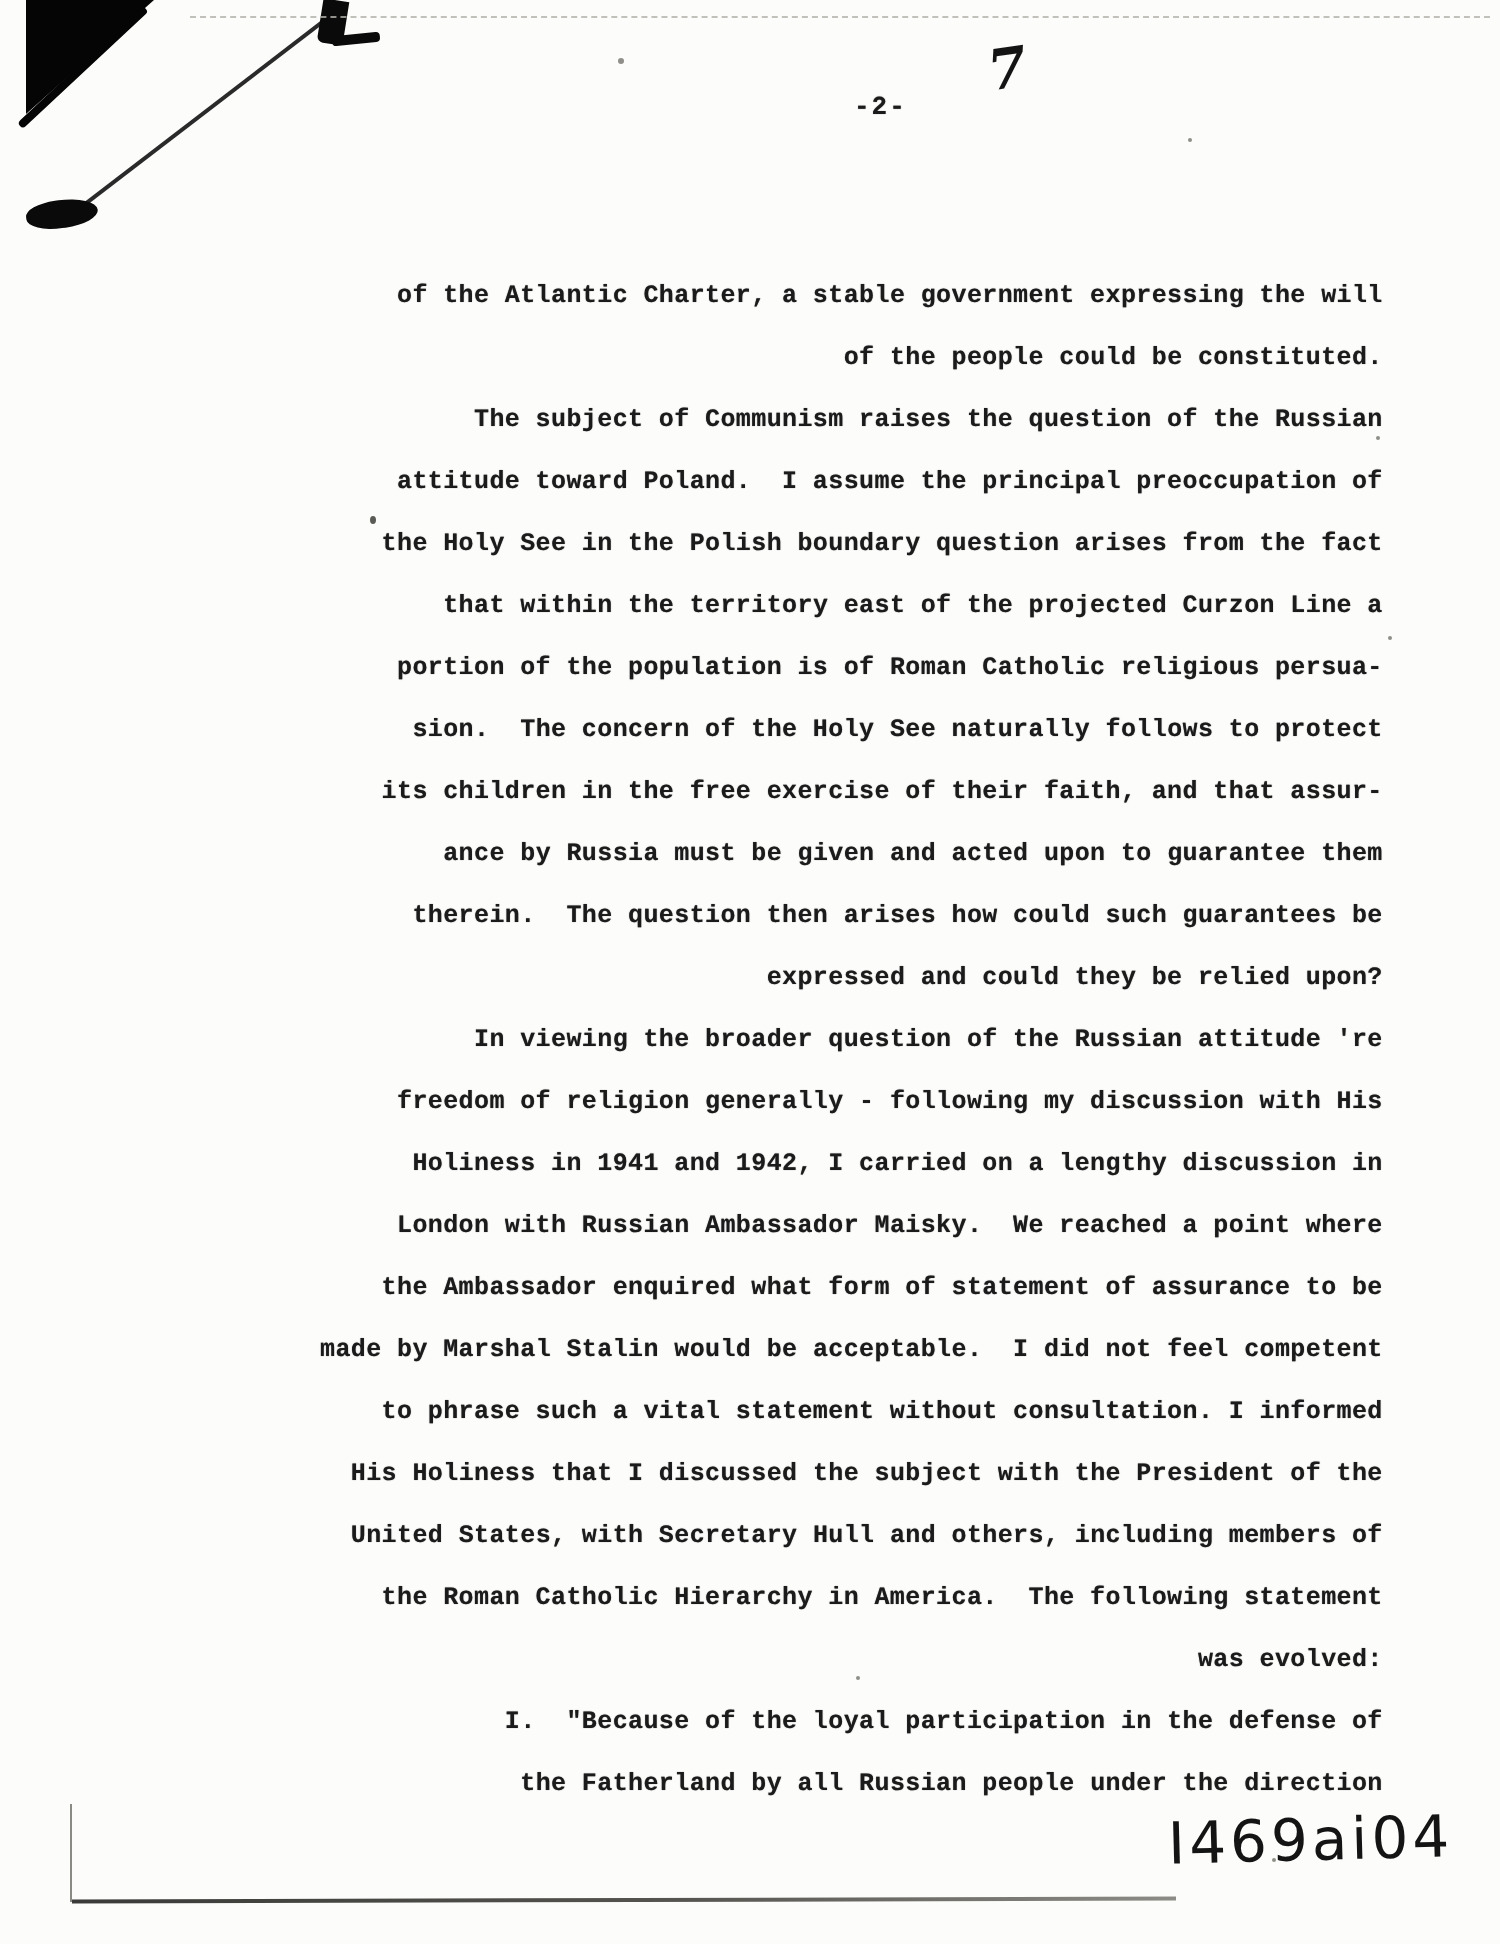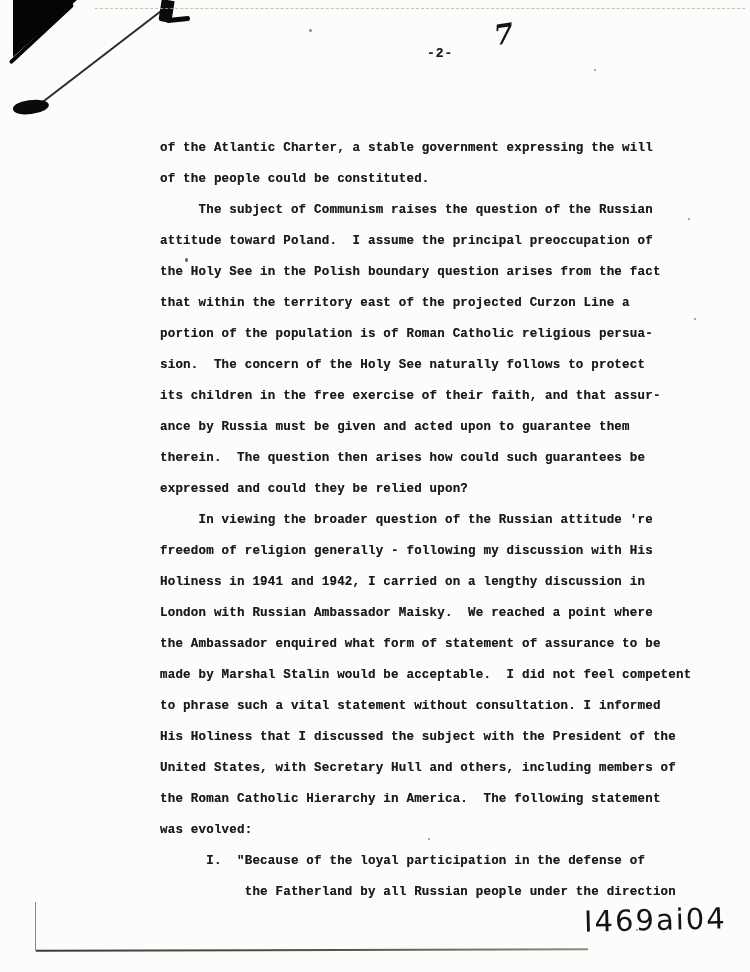--- a/index.html
+++ b/index.html
@@ -9,21 +9,21 @@
     font-family:"Liberation Mono",monospace;
   }
   
   .text-block{
     position:absolute;left:160px;top:133px;
     font-family:"Liberation Mono",monospace;
     font-size:12.5px;font-weight:bold;line-height:31px;
     letter-spacing:.2px;color:#1b1b1b;white-space:pre;
     text-shadow:0 0 .5px rgba(10,10,10,.6);
   }
-  .doc-line{height:31px;}
+  .doc-line{height:31px;text-align:right;}
   .page-number{
     position:absolute;left:427px;top:46px;
     font-family:"Liberation Mono",monospace;
     font-size:13px;font-weight:bold;letter-spacing:1px;color:#1b1b1b;
     text-shadow:0 0 .5px rgba(10,10,10,.6);
   }
   
   .hw-top{
     position:absolute;left:494px;top:18px;
     font-family:"DejaVu Serif",serif;font-style:italic;font-weight:bold;

